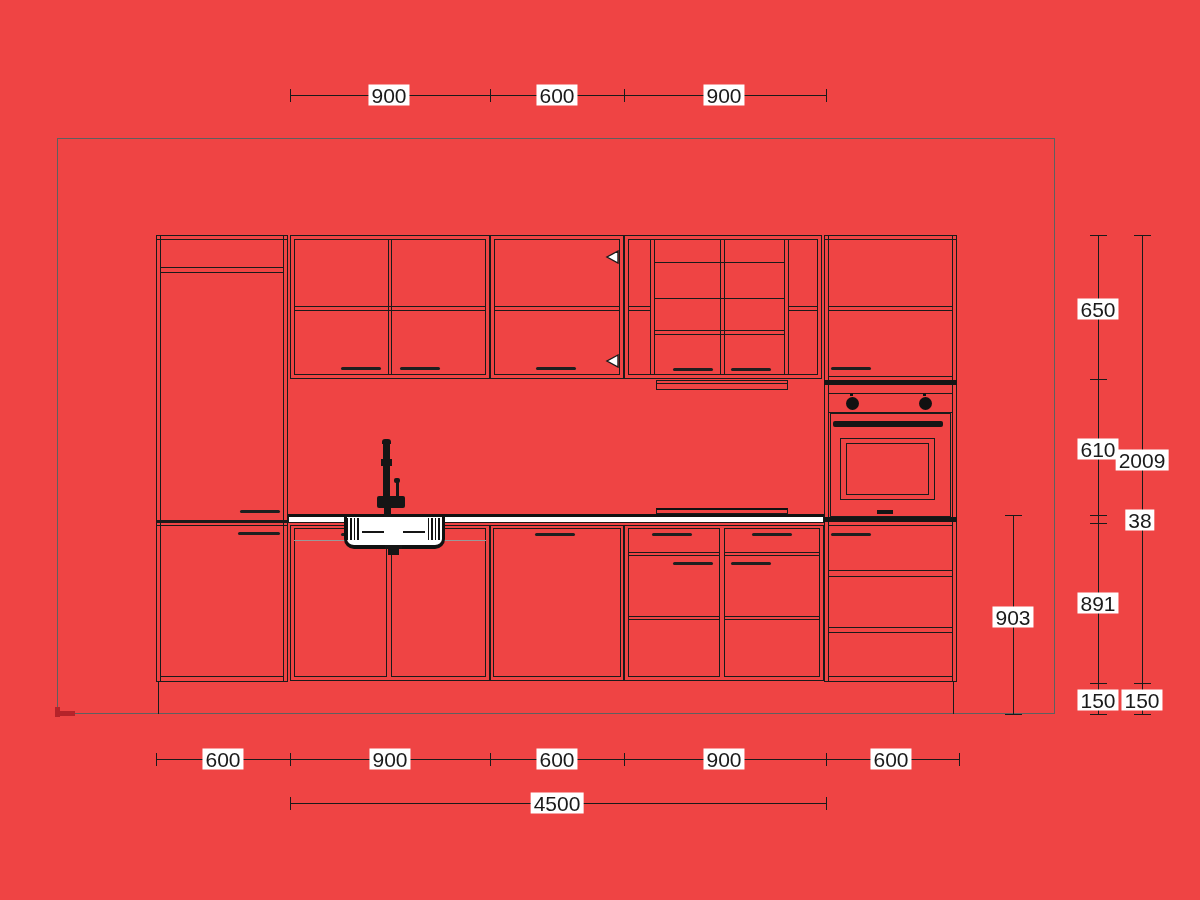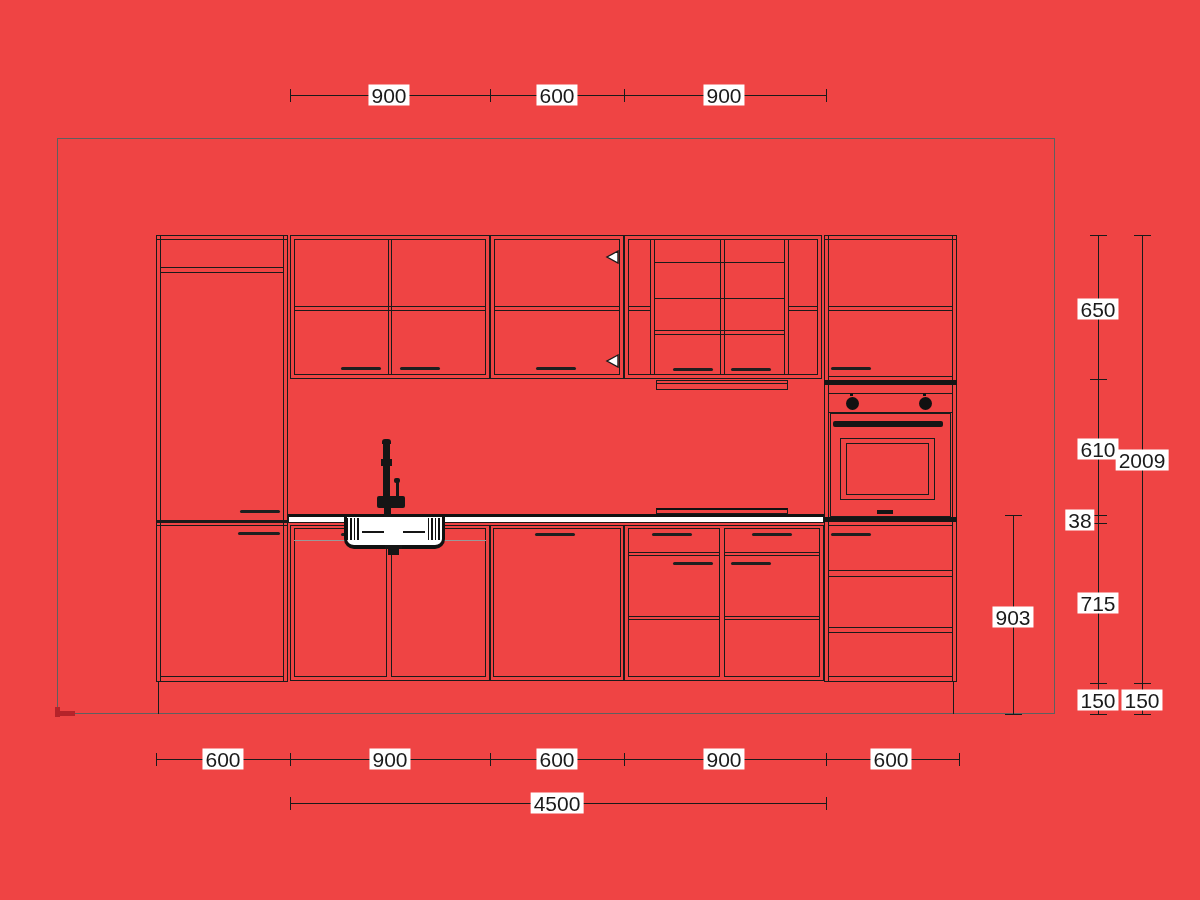--- a/index.html
+++ b/index.html
@@ -239,20 +239,20 @@
       <span class="dim-label" style="left: 724px; top: 95px;">900</span>
       <span class="dim-label" style="left: 223px; top: 759px;">600</span>
       <span class="dim-label" style="left: 390px; top: 759px;">900</span>
       <span class="dim-label" style="left: 557px; top: 759px;">600</span>
       <span class="dim-label" style="left: 724px; top: 759px;">900</span>
       <span class="dim-label" style="left: 891px; top: 759px;">600</span>
       <span class="dim-label" style="left: 557px; top: 803px;">4500</span>
       <span class="dim-label" style="left: 1098px; top: 309px;">650</span>
       <span class="dim-label" style="left: 1098px; top: 449px;">610</span>
       <span class="dim-label" style="left: 1142px; top: 460px;">2009</span>
-      <span class="dim-label" style="left: 1080px; top: 520px;">38</span>
-      <span class="dim-label" style="left: 1098px; top: 603px;">715</span>
+      <span class="dim-label" style="left: 1140px; top: 520px;">38</span>
+      <span class="dim-label" style="left: 1098px; top: 603px;">891</span>
       <span class="dim-label" style="left: 1013px; top: 617px; text-align: right;">903</span>
       <span class="dim-label" style="left: 1098px; top: 700px;">150</span>
       <span class="dim-label" style="left: 1142px; top: 700px;">150</span>
     </div>
 
 </div>
 
 </body></html>

